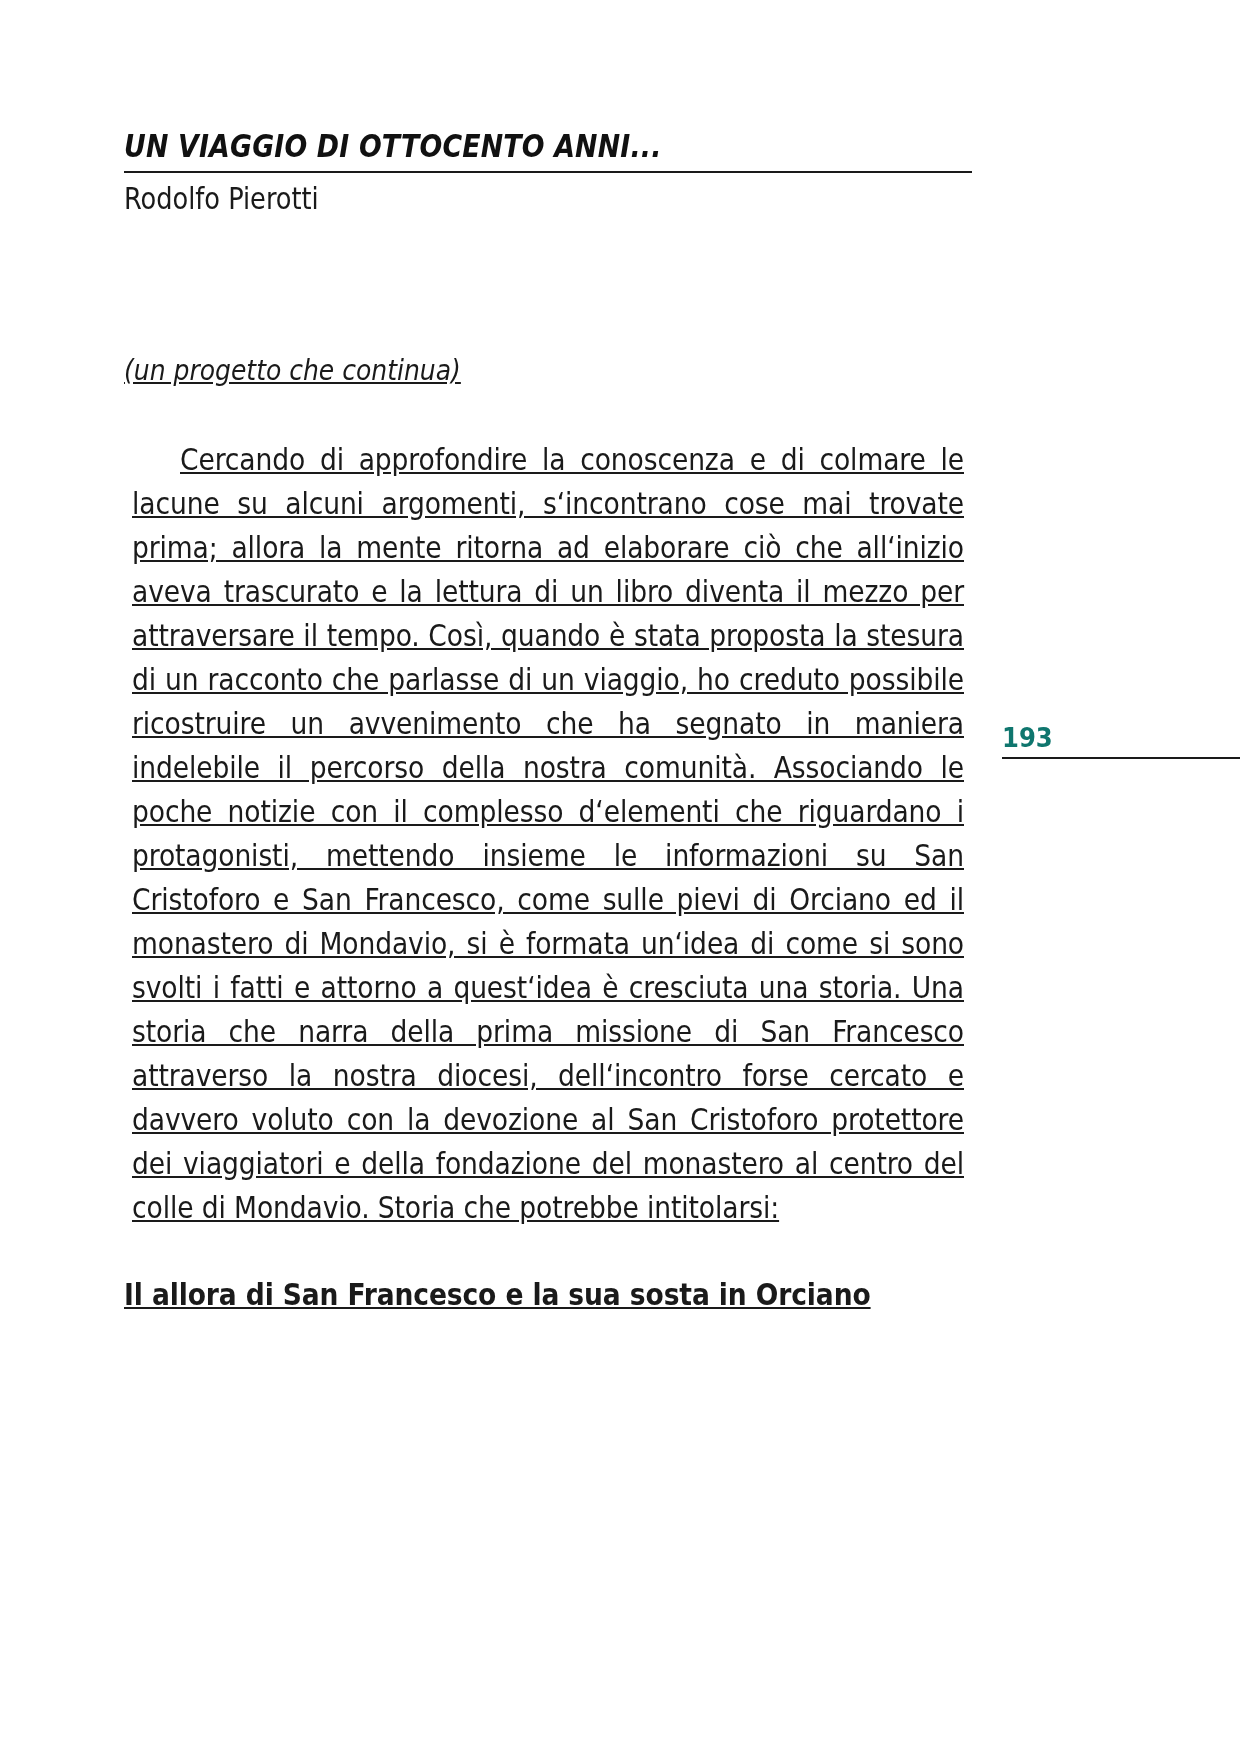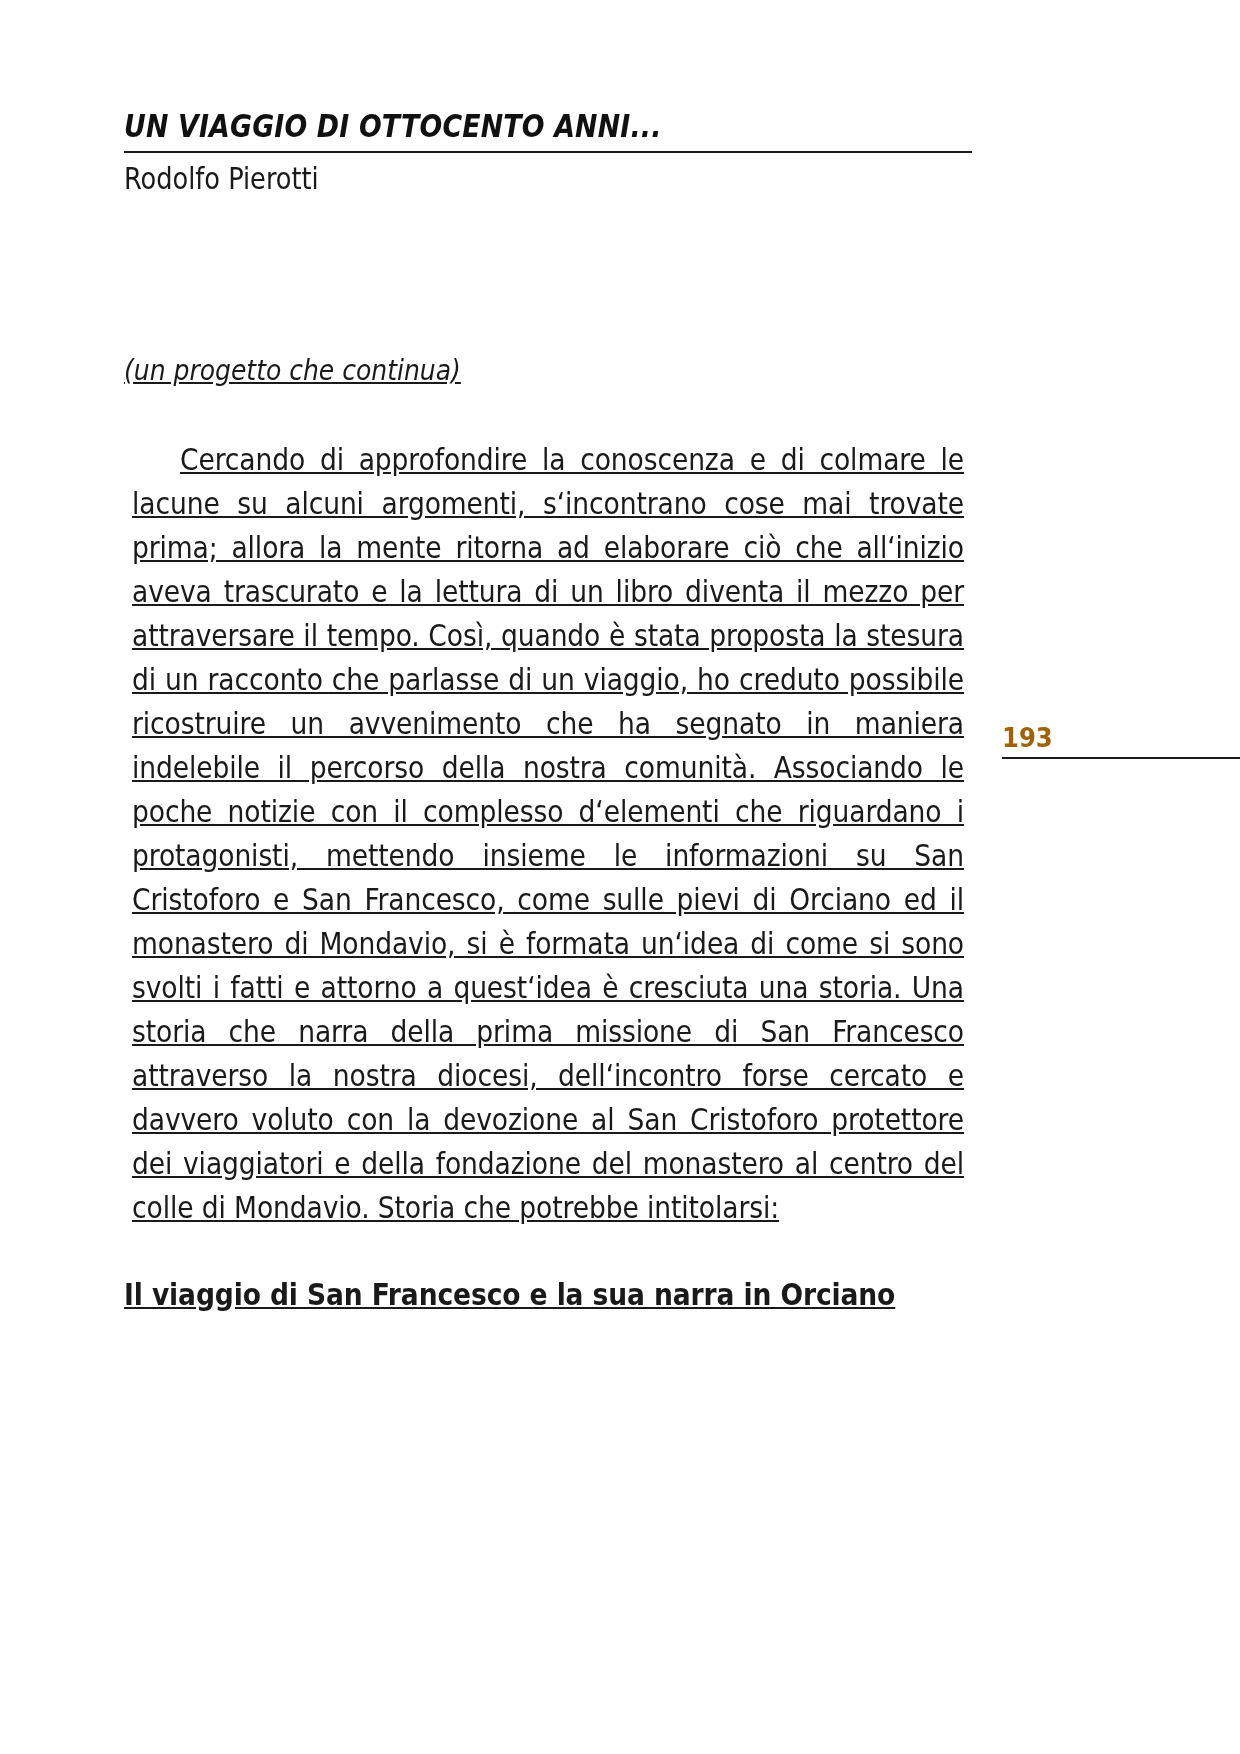--- a/index.html
+++ b/index.html
@@ -19,21 +19,21 @@
   .page {
     position: absolute;
     inset: 0;
     background: #ffffff;
   }
 
   
   .article-header {
     position: absolute;
     left: 124px;
-    top: 108px;
+    top: 128px;
     width: 848px;
   }
   .article-title {
     font-size: 32px;
     font-weight: 700;
     font-style: italic;
     letter-spacing: 0.2px;
     line-height: 1.18;
     white-space: nowrap;
     transform: scaleX(0.93);
@@ -104,21 +104,21 @@
   .folio {
     position: absolute;
     left: 1002px;
     top: 723px;
     width: 238px;
   }
   .folio-number {
     font-size: 27px;
     font-weight: 700;
     line-height: 30px;
-    color: #a16207;
+    color: #0f766e;
     padding-bottom: 4px;
   }
   .folio-rule {
     border-top: 2px solid #1a1a1a;
     width: 238px;
     height: 0;
   }
 </style>
 </head>
 <body>
@@ -130,21 +130,21 @@
     <div class="title-rule"></div>
     <div class="article-author">Rodolfo Pierotti</div>
   </div>
 
   <div class="article-body">
 
     <div class="subtitle">(un progetto che continua)</div>
 
     <p class="para indent">Cercando di approfondire la conoscenza e di colmare le lacune su alcuni argomenti, s‘incontrano cose mai trovate prima; allora la mente ritorna ad elaborare ciò che all‘inizio aveva trascurato e la lettura di un libro diventa il mezzo per attraversare il tempo. Così, quando è stata proposta la stesura di un racconto che parlasse di un viaggio, ho creduto possibile ricostruire un avvenimento che ha segnato in maniera indelebile il percorso della nostra comunità. Associando le poche notizie con il complesso d‘elementi che riguardano i protagonisti, mettendo insieme le informazioni su San Cristoforo e San Francesco, come sulle pievi di Orciano ed il monastero di Mondavio, si è formata un‘idea di come si sono svolti i fatti e attorno a quest‘idea è cresciuta una storia. Una storia che narra della prima missione di San Francesco attraverso la nostra diocesi, dell‘incontro forse cercato e davvero voluto con la devozione al San Cristoforo protettore dei viaggiatori e della fondazione del monastero al centro del colle di Mondavio. Storia che potrebbe intitolarsi:</p>
 
-    <div class="section-heading">Il viaggio di San Francesco e la sua narra in Orciano</div>
+    <div class="section-heading">Il allora di San Francesco e la sua sosta in Orciano</div>
 
 
   </div>
 
   <div class="folio">
     <div class="folio-number">193</div>
     <div class="folio-rule"></div>
   </div>
 
 </div>

